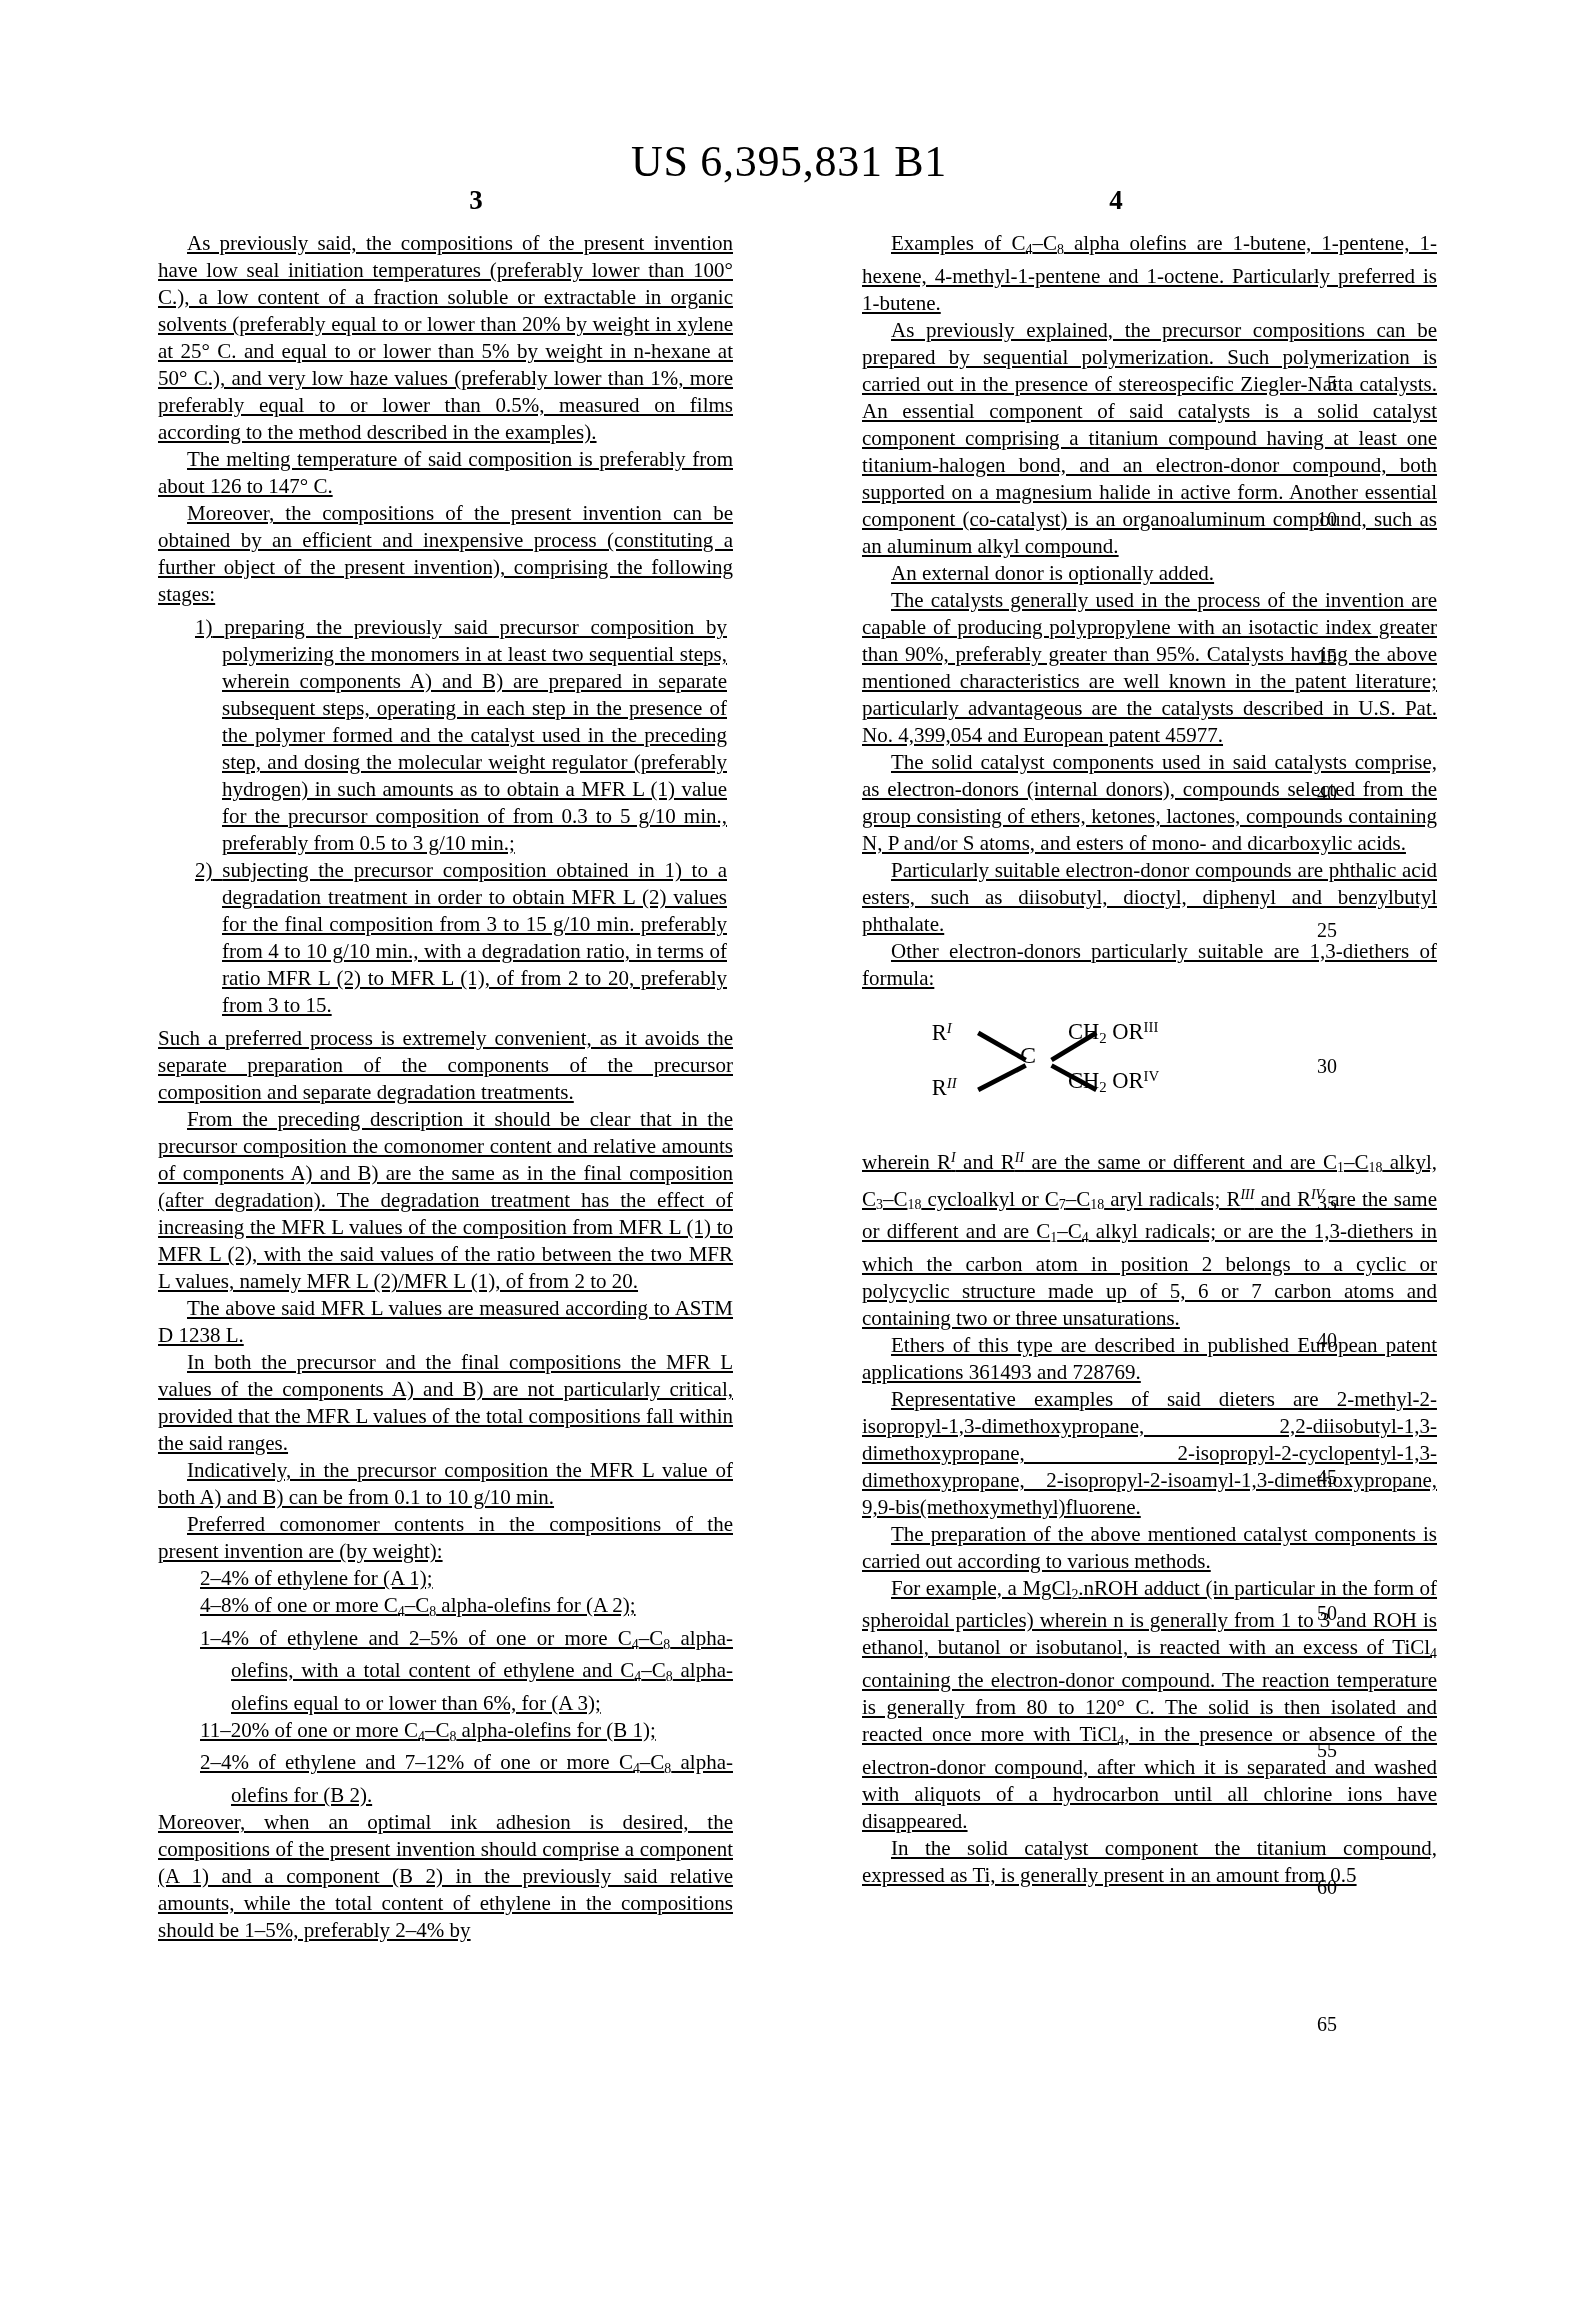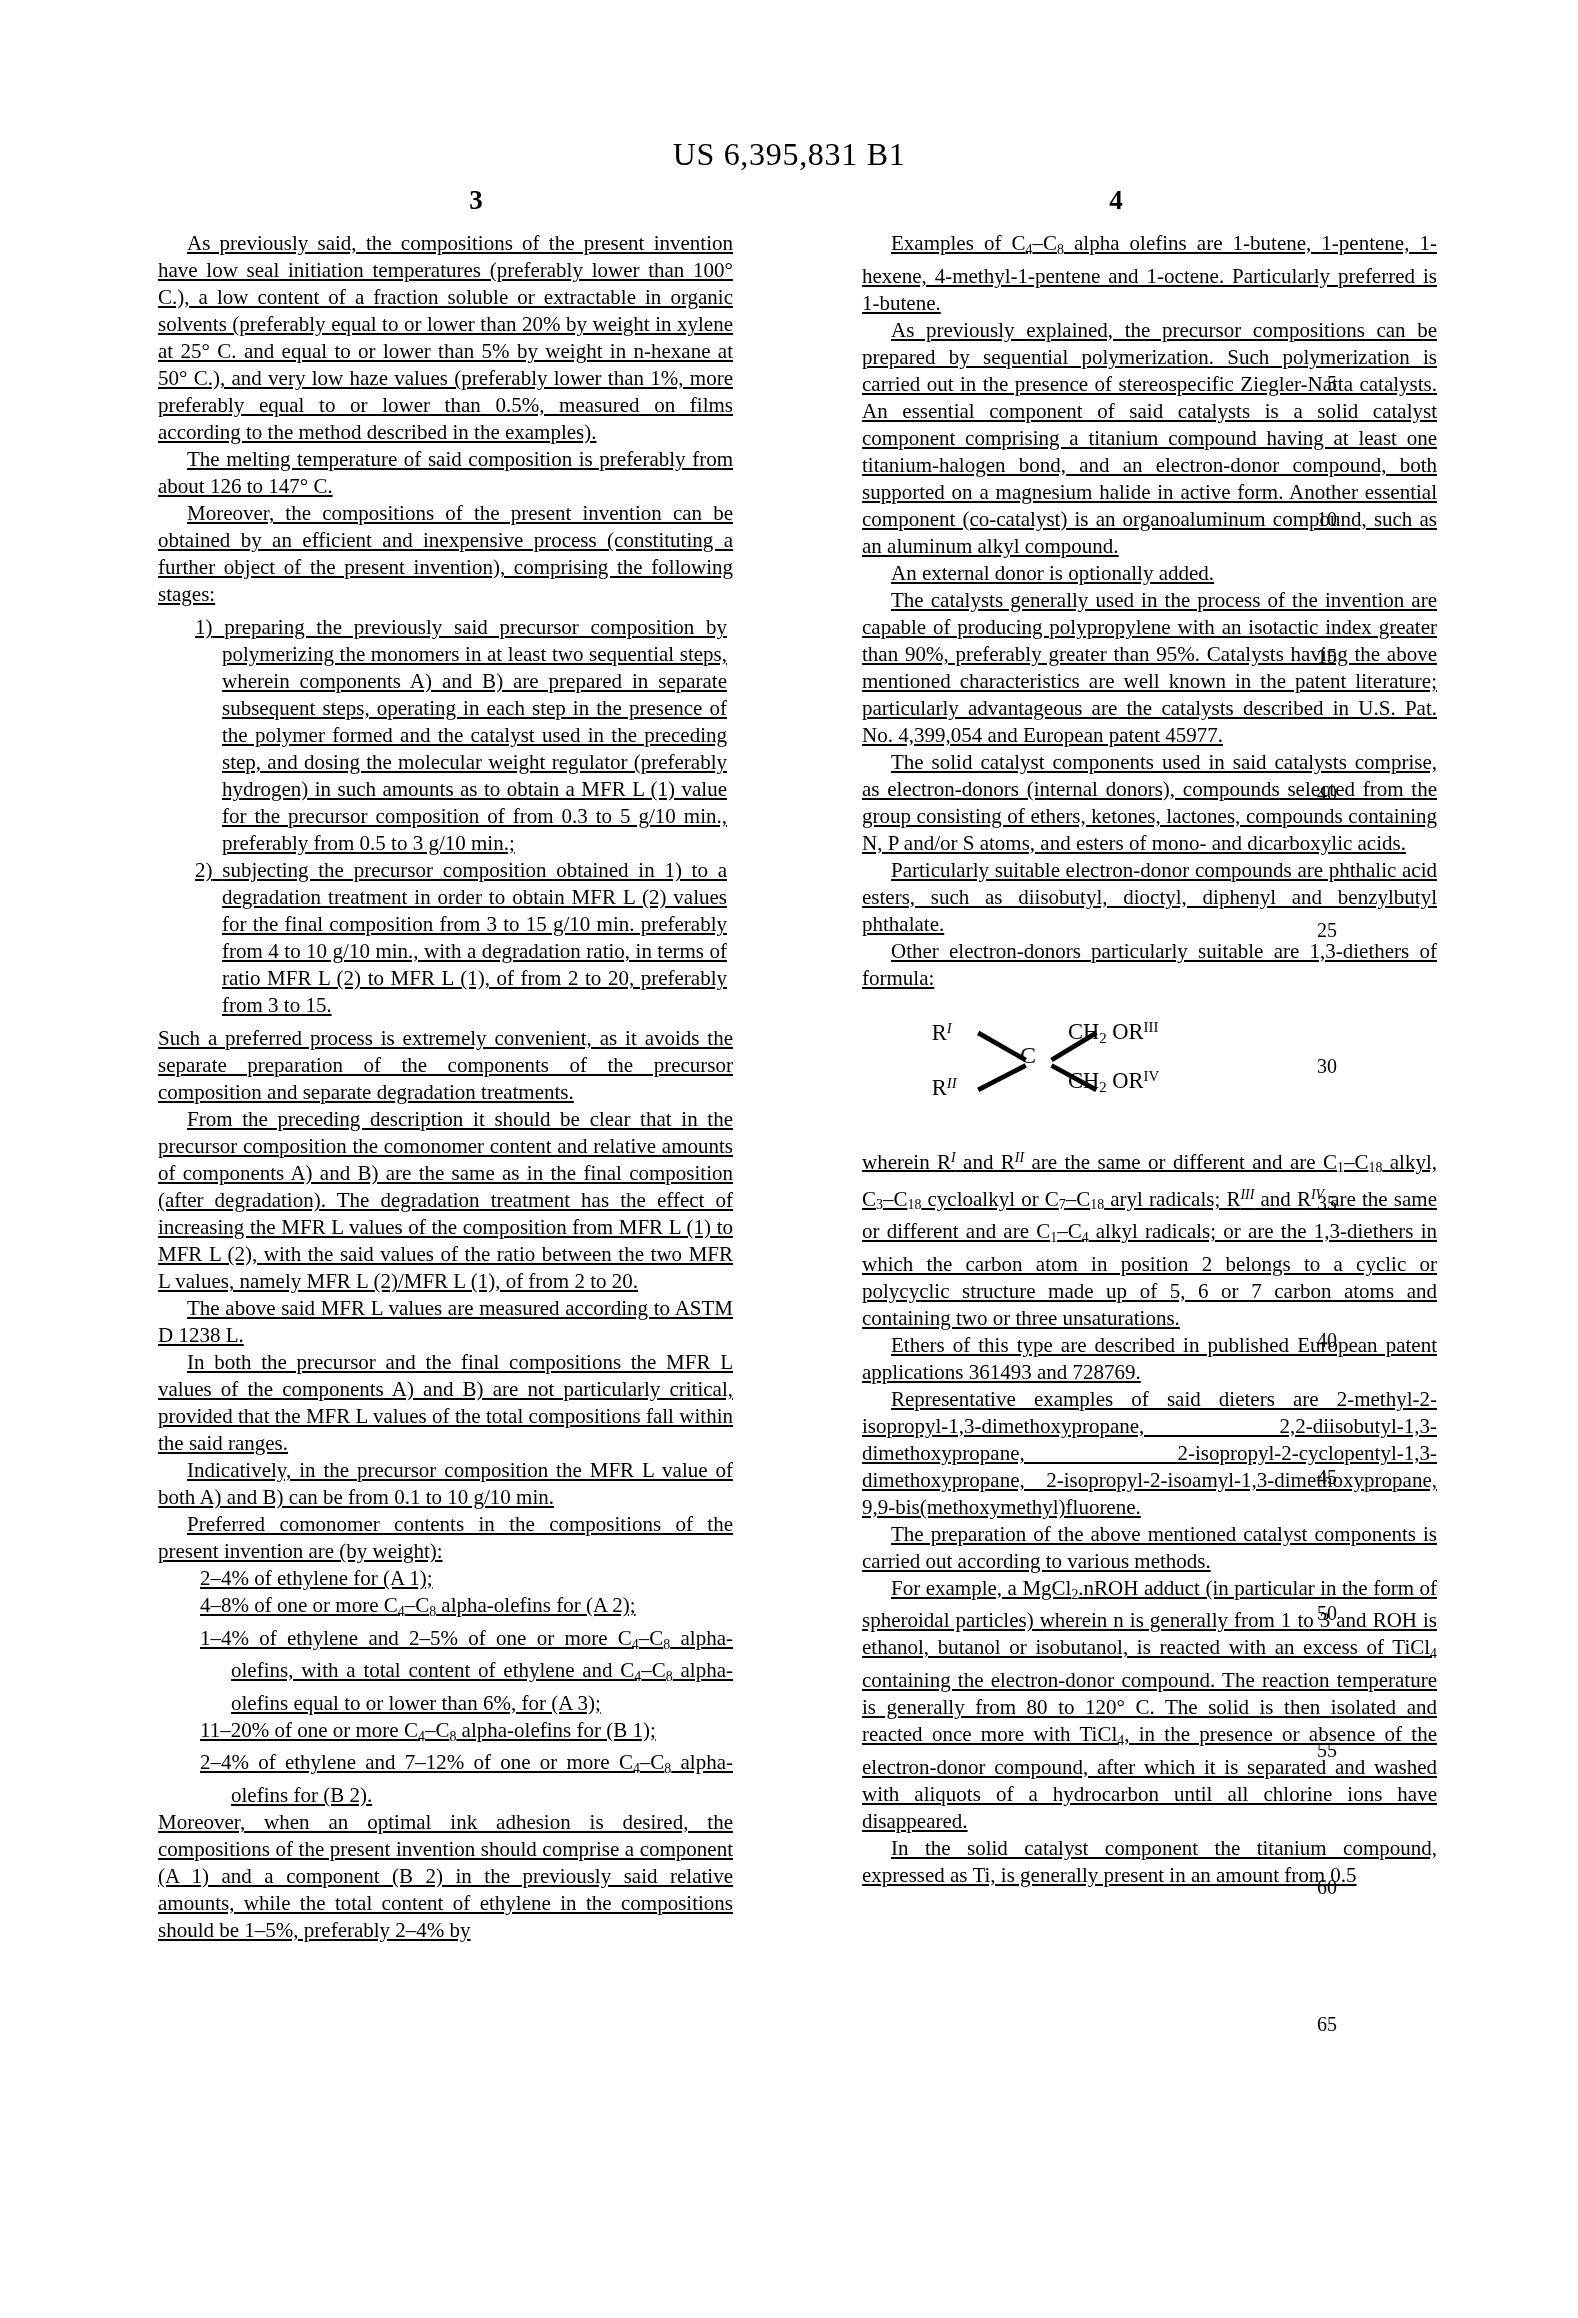--- a/index.html
+++ b/index.html
@@ -21,21 +21,21 @@
     width: 1578px;
     height: 2319px;
     background: #fff;
   }
   .patent-header {
     position: absolute;
     top: 136px;
     left: 0;
     width: 1578px;
     text-align: center;
-    font-size: 32px;
+    font-size: 44px;
     letter-spacing: 0.7px;
   }
   .col-numbers {
     position: absolute;
     top: 185px;
     left: 0;
     width: 1578px;
     height: 41px;
   }
   .colnum {

